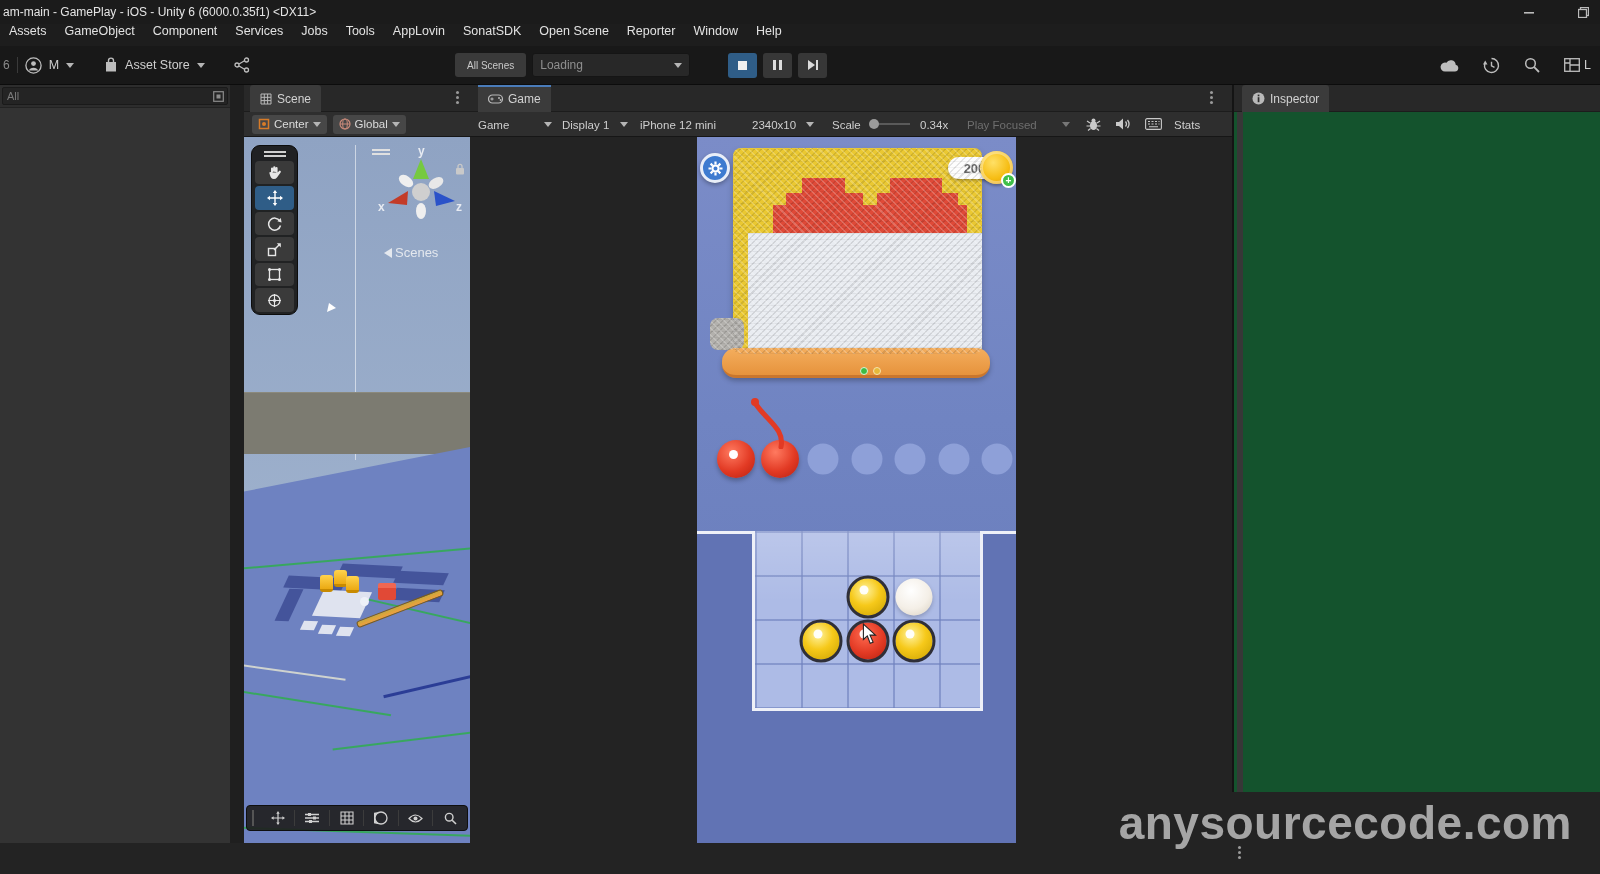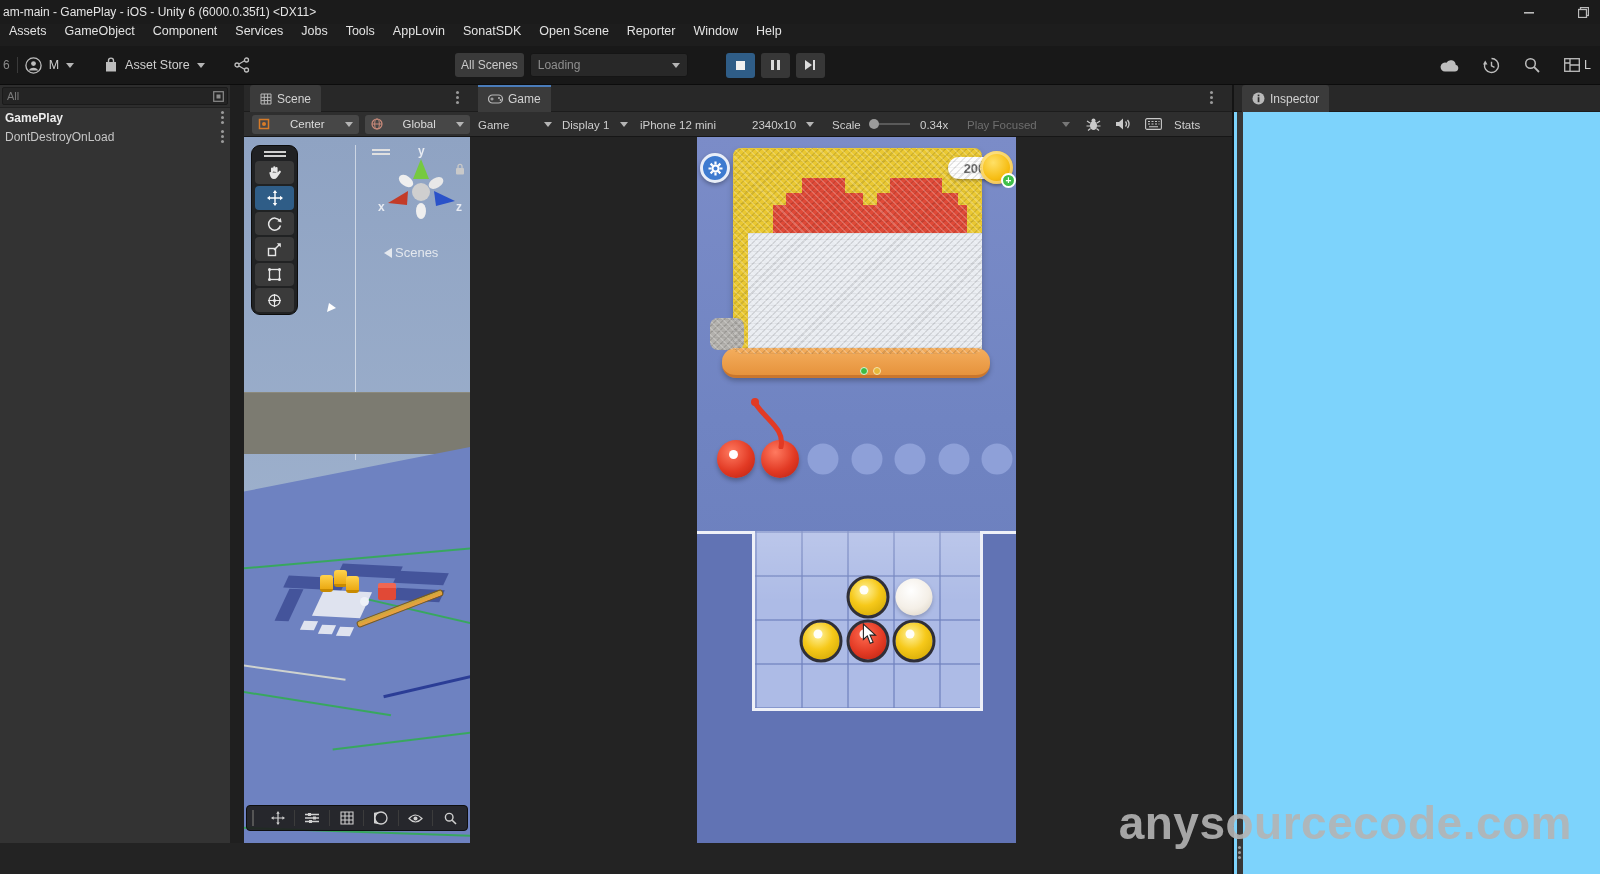--- a/index.html
+++ b/index.html
@@ -15,21 +15,21 @@
 .titlebar{position:absolute;left:0;top:0;width:100%;height:24px;background:#1b1b1b;display:flex;align-items:center}
 .title{font-size:12px;color:#e4e4e4;padding-left:3px;white-space:nowrap}
 .winbtn{position:absolute;top:3px;width:18px;height:18px;display:flex;align-items:center;justify-content:center}
 .menubar{position:absolute;top:24px;width:100%;height:22px;background:#1d1d1d;display:flex;align-items:flex-start}
 .menu-item{font-size:12.5px;color:#e2e2e2;padding:0 9px}
 .toolbar{position:absolute;top:46px;width:100%;height:39px;background:#181818;border-bottom:1px solid #0c0c0c}
 .tb{position:absolute;top:0;height:38px;display:flex;align-items:center;gap:7px}
 .tb-frag{color:#8a8a8a;font-size:12px}
 .tb-sep{width:1px;height:16px;background:#3a3a3a}
 .tb-label{color:#cfcfcf;font-size:12.5px}
-.btn-pill{height:24px;display:flex;align-items:center;padding:0 6px;background:#3a3a3a;border-radius:3px;color:#c9c9c9;font-size:12px}
+.btn-pill{height:24px;display:flex;align-items:center;padding:0 12px;background:#3a3a3a;border-radius:3px;color:#c9c9c9;font-size:10px}
 .dropdown{width:158px;height:24px;background:#282828;border:1px solid #151515;border-radius:3px;
   display:flex;align-items:center;justify-content:space-between;padding:0 7px;color:#8f8f8f;font-size:12px}
 .playbtn{width:29px;height:25px;background:#373737;border-radius:3px;display:flex;align-items:center;justify-content:center}
 .playbtn.active{background:var(--accent-blue)}
 
 .panel{position:absolute;top:85px}
 .tabstrip{position:relative;height:27px;background:#282828;border-bottom:1px solid #1c1c1c}
 .tab{position:absolute;top:0;height:27px;background:#3b3b3b;display:flex;align-items:center;gap:5px;
   padding:0 10px;font-size:12px;color:#d2d2d2;border-radius:3px 3px 0 0}
 .tab .focusline{position:absolute;left:0;top:0;width:100%;height:2px;background:#4a7cba}
@@ -39,21 +39,21 @@
 .hierarchy{left:0;width:230px;height:758px;background:#333}
 .h-search{position:relative;height:23px;background:#2d2d2d;border-bottom:1px solid #222;padding:2px}
 .h-field{position:relative;height:18px;background:#242424;border:1px solid #1a1a1a;border-radius:2px;
   color:#7b7b7b;font-size:11px;line-height:16px;padding:0 4px}
 .h-row{position:relative;height:19px;display:flex;align-items:center;padding-left:5px;font-size:12px;color:#c6c6c6}
 .h-row.bold span:first-child{font-weight:bold;color:#ededed}
 .h-row .kebab{position:absolute;right:6px;top:8px}
 
 .scenepanel{left:244px;width:226px;height:758px;background:#2c2c2c}
 .gap1{position:absolute;left:230px;top:85px;width:14px;height:758px;background:#1f1f1f}
-.sbtn{height:19px;display:flex;align-items:center;gap:20px;background:#474747;border-radius:3px;
+.sbtn{height:19px;display:flex;align-items:center;gap:4px;background:#474747;border-radius:3px;
   padding:0 6px;font-size:11.5px;color:#dcdcdc}
 .viewport{position:absolute;left:0;top:52px;right:0;bottom:0;overflow:hidden}
 .sv-sky{position:absolute;inset:0;background:linear-gradient(180deg,#8fa3c3,#9db0cc 55%,#a2b3ce)}
 .sv-line-v{position:absolute;left:111px;top:8px;width:1px;height:315px;background:rgba(255,255,255,.55)}
 .sv-ground{position:absolute;left:0;top:255px;width:100%;height:62px;background:#7c7b71;border-top:1px solid #8b897c}
 .sv-board{position:absolute;left:0;top:302px;width:100%;height:404px;background:#6e82c1;
   clip-path:polygon(0 13%,100% 2%,100% 100%,0 100%)}
 .gline{position:absolute;height:2px;background:#2fae4e;opacity:.85}
 .wline2{position:absolute;height:2px;background:#cfd3cf}
 .bline{position:absolute;height:3px;background:#2b3d96}
@@ -127,21 +127,21 @@
 .gball.yellow{width:43px;height:43px;border:3px solid #2f2f38;
   background:radial-gradient(circle at 42% 33%,#fff3a0,var(--yarn-yellow) 45%,#caa000 100%)}
 .gball.red{width:43px;height:43px;border:3px solid #2f2f38;
   background:radial-gradient(circle at 42% 33%,#ff6a50,var(--yarn-red) 55%,#b5200f 100%)}
 .gball.white{width:37px;height:37px;background:radial-gradient(circle at 42% 33%,#ffffff,var(--yarn-white) 55%,#d9d0c0 100%);
   box-shadow:0 2px 4px rgba(0,0,0,.2)}
 .gball.yellow::after,.gball.red::after{content:"";position:absolute;left:28%;top:20%;width:9px;height:9px;border-radius:50%;
   background:rgba(255,255,255,.95)}
 .gcursor{position:absolute;left:165px;top:486px;z-index:9}
 
-.inspector{left:1232px;width:368px;height:790px;background:#7dd3fc;border-left:2px solid #141414}
+.inspector{left:1232px;width:368px;height:707px;background:#14532d;border-left:2px solid #141414}
 .insp-scroll{position:absolute;left:3px;top:27px;width:6px;bottom:0;background:#373737}
 .insp-kebab{position:absolute;left:4px;top:766px}
 .consolerow{position:absolute;left:0;top:843px;width:1232px;height:31px;background:#1e1e1e;border-top:1px solid #0e0e0e}
 .console-tab{position:absolute;left:93px;top:4px;height:27px;background:#333;border-radius:4px 4px 0 0;
   display:flex;align-items:center;gap:6px;padding:0 12px;font-size:12.5px;color:#cfcfcf}
 .watermark{position:absolute;right:28px;top:796px;font-size:46px;font-weight:bold;color:#b4b4b4;opacity:.9;
   letter-spacing:.5px;z-index:20}
 </style>
 </head>
 <body>
@@ -255,30 +255,20 @@
   <div class="panel hierarchy">
     <div class="h-search">
       <div class="h-field">
         <span>All</span>
         <svg style="position:absolute;right:3px;top:3px" width="11" height="11" viewBox="0 0 11 11">
           <rect x="0.7" y="0.7" width="9.6" height="9.6" fill="none" stroke="#8c8c8c" stroke-width="1.2"></rect>
           <rect x="3.5" y="3.5" width="4" height="4" fill="#8c8c8c"></rect>
           </svg>
       </div>
     </div>
-    <div>
-        <div class="h-row bold">
-          <span>GamePlay</span>
-          <span class="kebab"></span>
-        </div>
-        <div class="h-row">
-          <span>DontDestroyOnLoad</span>
-          <span class="kebab"></span>
-        </div>
-      </div>
   </div>
 
   <div class="gap1"></div>
 
   <div class="panel scenepanel">
     <div class="tabstrip">
       <div class="tab" style="left:6px">
         <svg width="12" height="12" viewBox="0 0 12 12">
           <path d="M1 1 h10 v10 h-10 z M1 4.3 h10 M1 7.6 h10 M4.3 1 v10 M7.6 1 v10" fill="none" stroke="#b9b9b9" stroke-width="1"></path>
           </svg>

